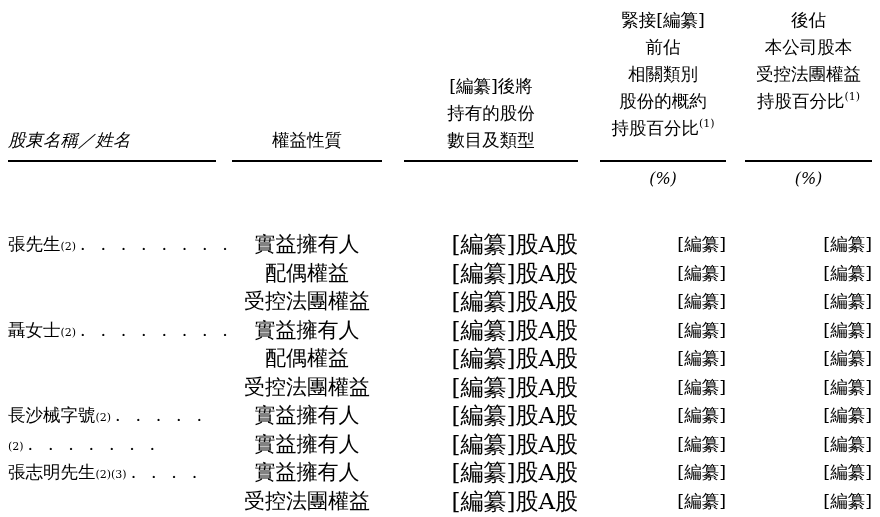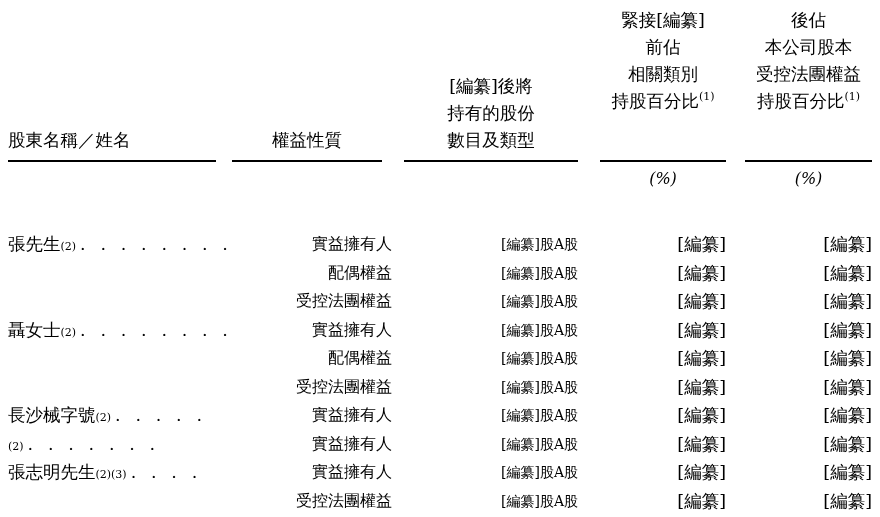--- a/index.html
+++ b/index.html
@@ -12,21 +12,21 @@
 
   
   .thead{position:absolute;left:0;top:0;width:880px;}
   .hcell{
     position:absolute;
     font-size:17.5px;line-height:27px;
     text-align:center;white-space:nowrap;
   }
   .hcell .hline{display:block;}
 
-  .h-col1{left:8px;  width:208px; top:127px; text-align:left;}
+  .h-col1{left:8px;  width:208px; top:127px; text-align:left;font-style:italic;}
   .h-col2{left:232px;width:150px; top:127px;}
   .h-col3{left:404px;width:174px; top:73px;}
   .h-col4{left:600px;width:126px; top:7px;}
   .h-col5{left:745px;width:127px; top:7px;}
 
   .rule{position:absolute;height:1.5px;background:#000;top:160px;}
   .r1{left:8px;  width:208px;}
   .r2{left:232px;width:150px;}
   .r3{left:404px;width:174px;}
   .r4{left:600px;width:126px;}
@@ -49,25 +49,25 @@
     font-size:17.5px;line-height:28.5px;white-space:nowrap;
     display:flex;align-items:baseline;
   }
   .nm{flex:0 0 auto;}
   .leader{
     flex:0 0 auto;margin-left:4px;
     letter-spacing:4.6px;font-size:17.5px;
   }
   .c-nature{
     position:absolute;left:222px;width:170px;top:0;
-    font-size:16px;line-height:28.5px;text-align:right;white-space:nowrap;
+    font-size:21px;line-height:28.5px;text-align:center;white-space:nowrap;
   }
   .c-shares{
     position:absolute;left:404px;width:174px;top:0;
-    font-size:14px;line-height:28.5px;text-align:right;white-space:nowrap;
+    font-size:23px;line-height:28.5px;text-align:right;white-space:nowrap;
   }
   .c-pre{
     position:absolute;left:600px;width:126px;top:0;
     font-size:17.5px;line-height:28.5px;text-align:right;white-space:nowrap;
   }
   .c-post{
     position:absolute;left:745px;width:127px;top:0;
     font-size:17.5px;line-height:28.5px;text-align:right;white-space:nowrap;
   }
   sup{font-size:11px;vertical-align:super;line-height:0;}
@@ -90,20 +90,21 @@
     <div class="hcell h-col3">
       <span class="hline">[編纂]後將</span>
       <span class="hline">持有的股份</span>
       <span class="hline">數目及類型</span>
     </div>
 
     <div class="hcell h-col4">
       <span class="hline">緊接[編纂]</span>
       <span class="hline">前佔</span>
       <span class="hline">相關類別</span>
+      <span class="hline">股份的概約</span>
       <span class="hline"><span>持股百分比</span><sup>(1)</sup></span>
     </div>
 
     <div class="hcell h-col5">
       <span class="hline">後佔</span>
       <span class="hline">本公司股本</span>
       <span class="hline">受控法團權益</span>
       <span class="hline"><span>持股百分比</span><sup>(1)</sup></span>
     </div>
 

